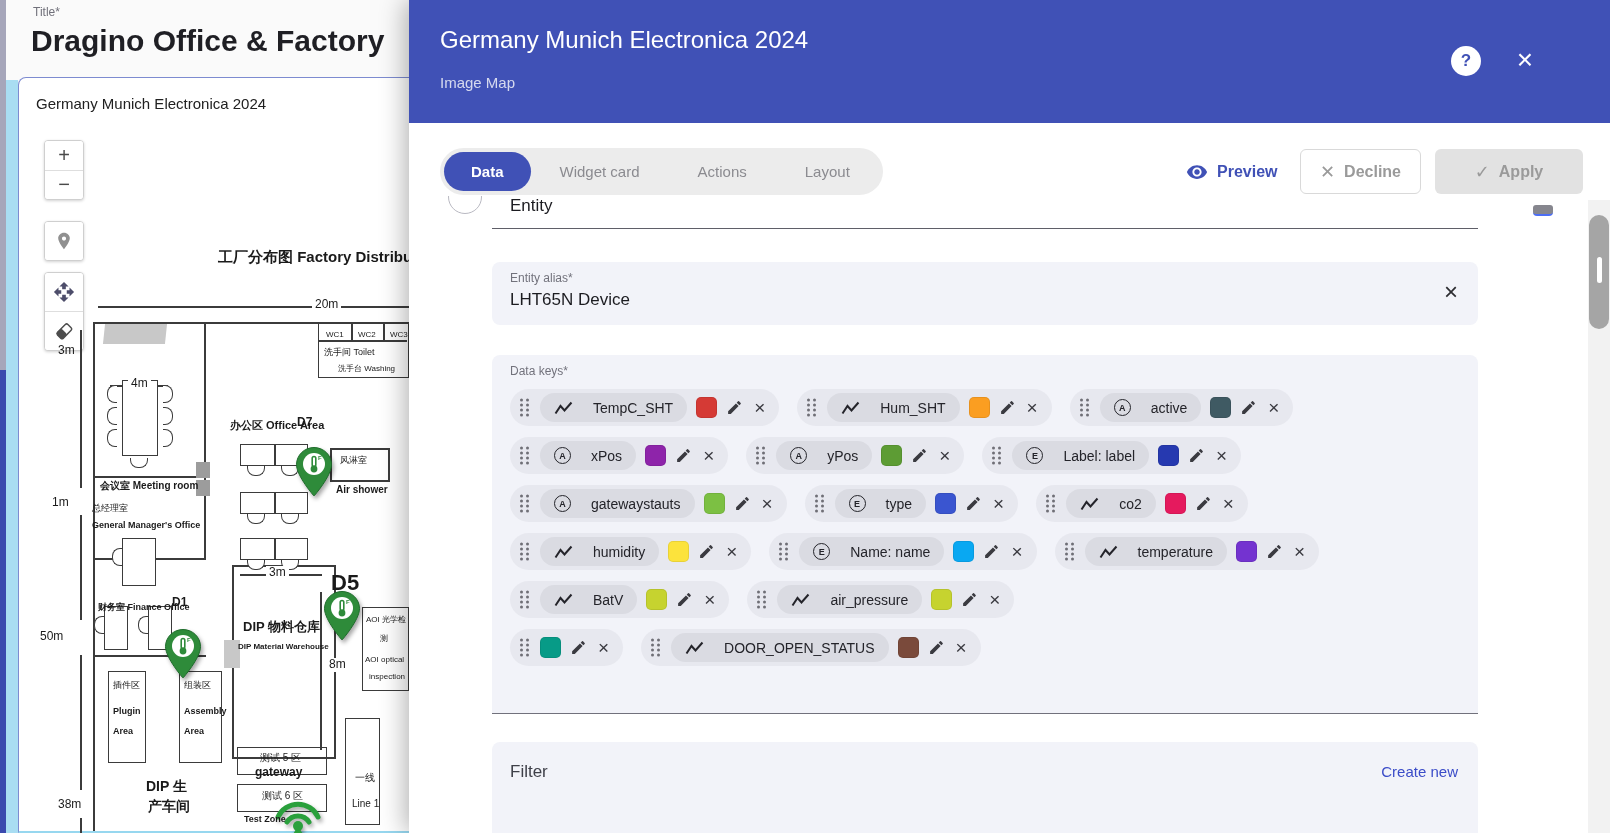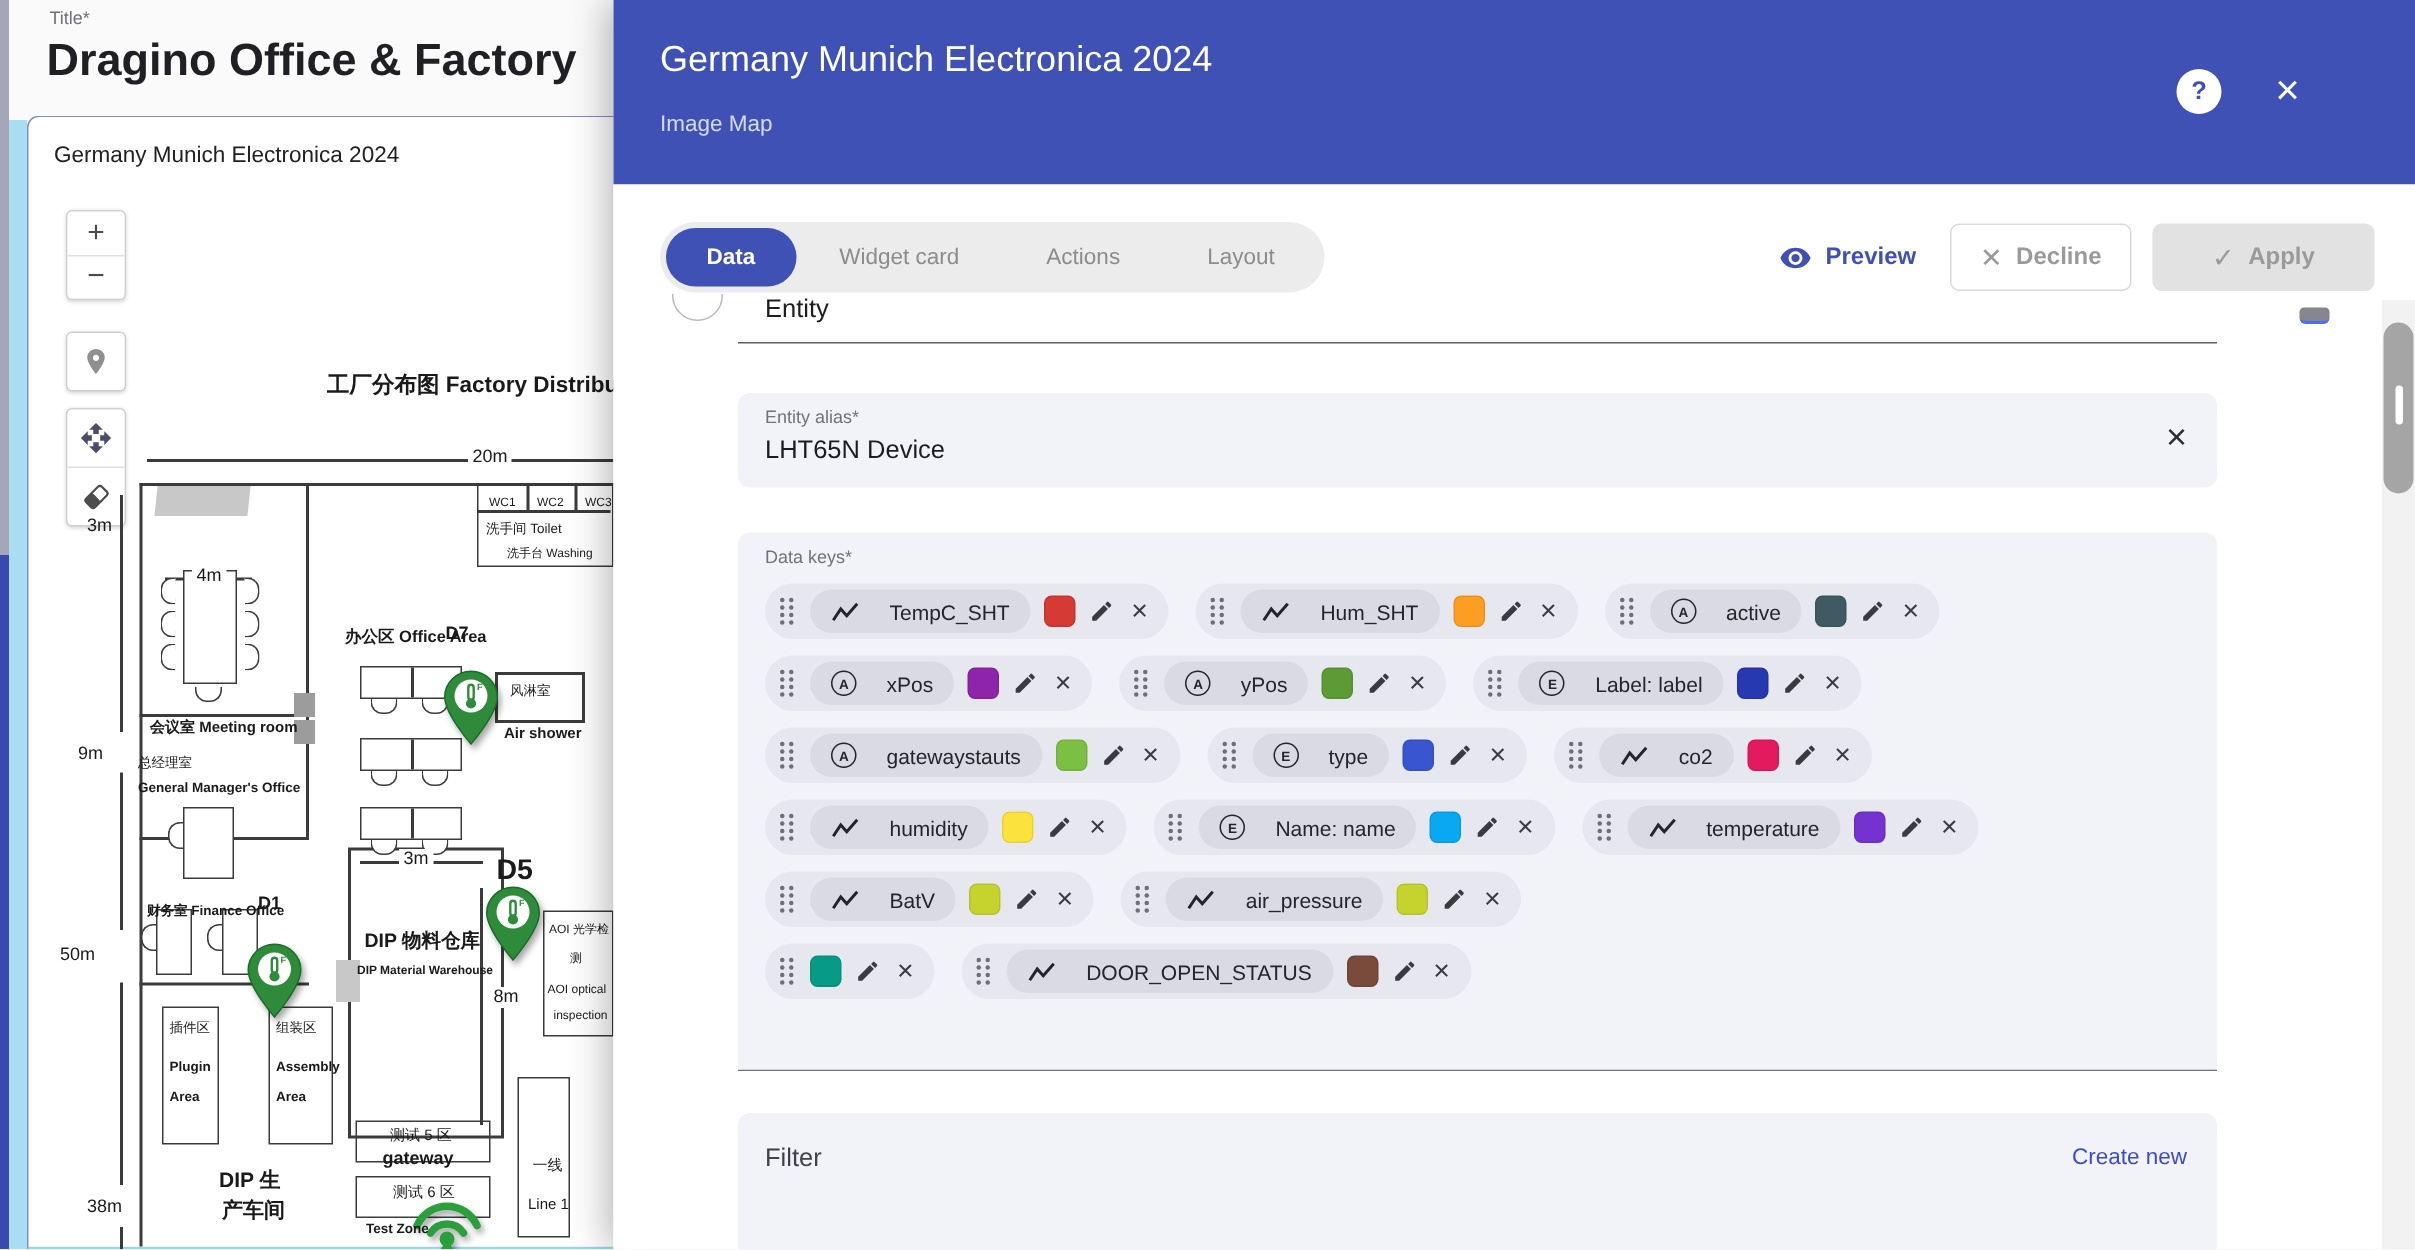--- a/index.html
+++ b/index.html
@@ -30,21 +30,21 @@
 
   
   #floorplan{position:absolute;left:0;top:0;width:410px;height:833px;}
   .fw{position:absolute;background:#3b3b3b;}
   .fr{position:absolute;border:1.5px solid #3b3b3b;background:transparent;}
   .gray{position:absolute;background:#c8c8c8;}
   .pillar{position:absolute;background:#9c9c9c;}
   .map-label{position:absolute;white-space:nowrap;color:#1a1a1a;line-height:1.15;}
   .m-8{font-size:8px}.m-9{font-size:9px}.m-10{font-size:10px}.m-11{font-size:11px}
   .m-12{font-size:12px}.m-13{font-size:13px}.m-14{font-size:14px}.m-15{font-size:15px}
-  .m-17{font-size:12px}.m-19{font-size:19px}.m-bold{font-weight:700}
+  .m-17{font-size:12px}.m-19{font-size:22px}.m-bold{font-weight:700}
   .m-dim{background:#fff;padding:0 3px;}
   .chair{position:absolute;width:16px;height:9px;border:1.5px solid #3b3b3b;border-bottom:none;
          border-radius:8px 8px 0 0;background:#fff;}
   .desk{position:absolute;border:1.5px solid #3b3b3b;background:#fff;}
   .desk-split::after{content:"";position:absolute;left:50%;top:0;bottom:0;width:1.5px;background:#3b3b3b;}
   .marker{position:absolute;filter:drop-shadow(2px 3px 2px rgba(0,0,0,.35));}
 
   
   .dialog{position:absolute;left:409px;top:0;width:1201px;height:833px;background:#fff;
     box-shadow:-4px 0 24px rgba(0,0,0,.3);}
@@ -232,21 +232,21 @@
         <circle cx="30" cy="33" r="5" fill="#2aa03c"></circle>
         <rect x="27.5" y="33" width="5" height="23" fill="#2aa03c"></rect>
         <path d="M18 56 L30 38 L42 56" fill="none" stroke="#2aa03c" stroke-width="5"></path>
       </svg>
 
       <div id="map-labels">
           <div class="map-label m-bold m-15" style="left: 218px; top: 248px;">工厂分布图 Factory Distribution</div>
           <div class="map-label m-12 m-dim" style="left: 312px; top: 298px;">20m</div>
           <div class="map-label m-12" style="left: 58px; top: 344px;">3m</div>
           <div class="map-label m-12 m-dim" style="left: 128px; top: 377px;">4m</div>
-          <div class="map-label m-12" style="left: 52px; top: 496px;">9m</div>
+          <div class="map-label m-12" style="left: 52px; top: 496px;">1m</div>
           <div class="map-label m-12" style="left: 40px; top: 630px;">50m</div>
           <div class="map-label m-12" style="left: 58px; top: 798px;">38m</div>
           <div class="map-label m-12 m-dim" style="left: 266px; top: 566px;">3m</div>
           <div class="map-label m-12 m-dim" style="left: 326px; top: 658px;">8m</div>
           <div class="map-label m-11 m-bold" style="left: 230px; top: 419px;">办公区 Office Area</div>
           <div class="map-label m-bold m-17" style="left: 297px; top: 416px;">D7</div>
           <div class="map-label m-9" style="left: 340px; top: 455px;">风淋室</div>
           <div class="map-label m-10 m-bold" style="left: 336px; top: 484px;">Air shower</div>
           <div class="map-label m-10 m-bold" style="left: 100px; top: 480px;">会议室 Meeting room</div>
           <div class="map-label m-9" style="left: 92px; top: 503px;">总经理室</div>

